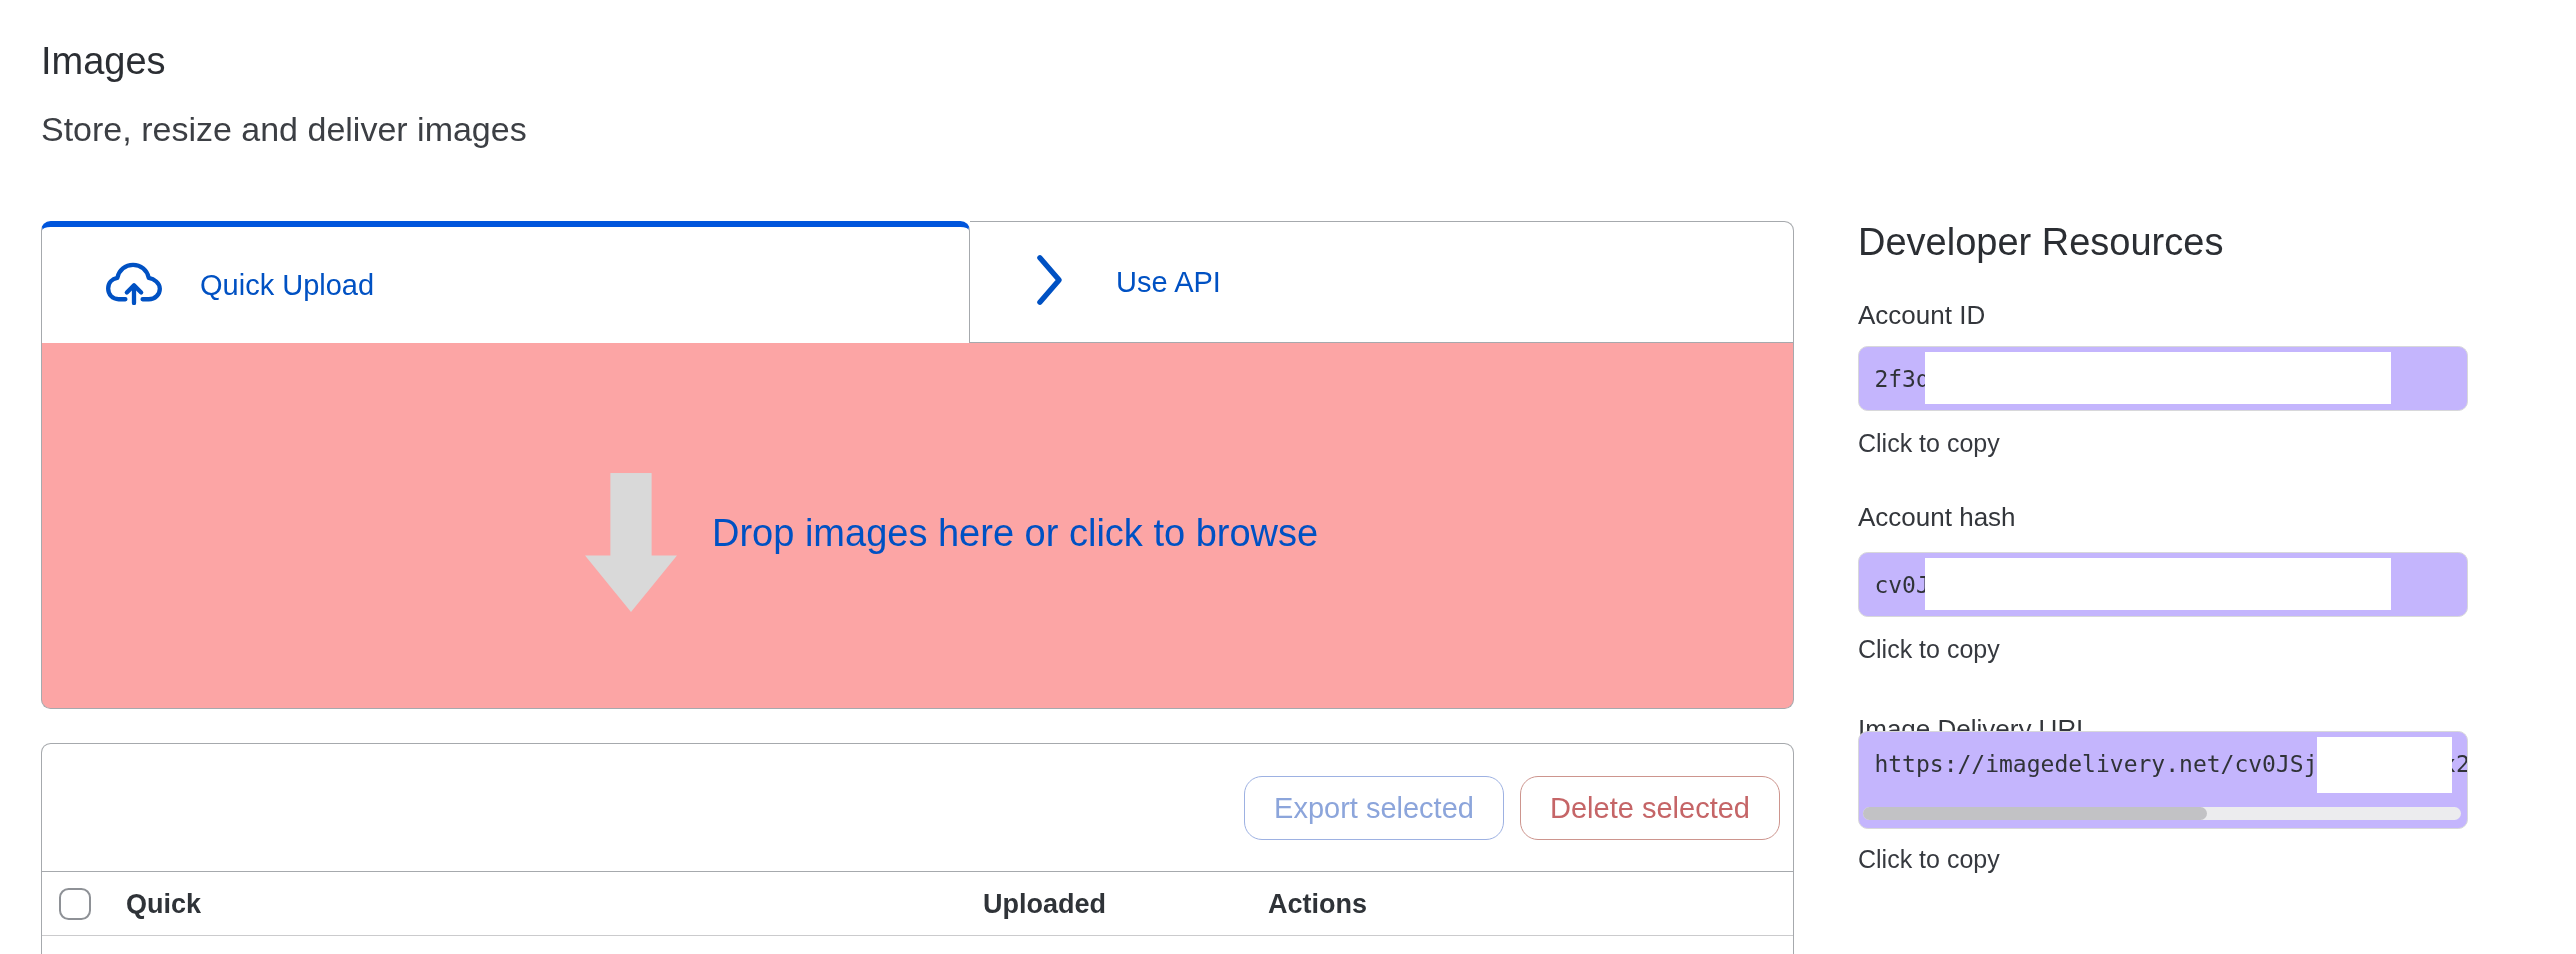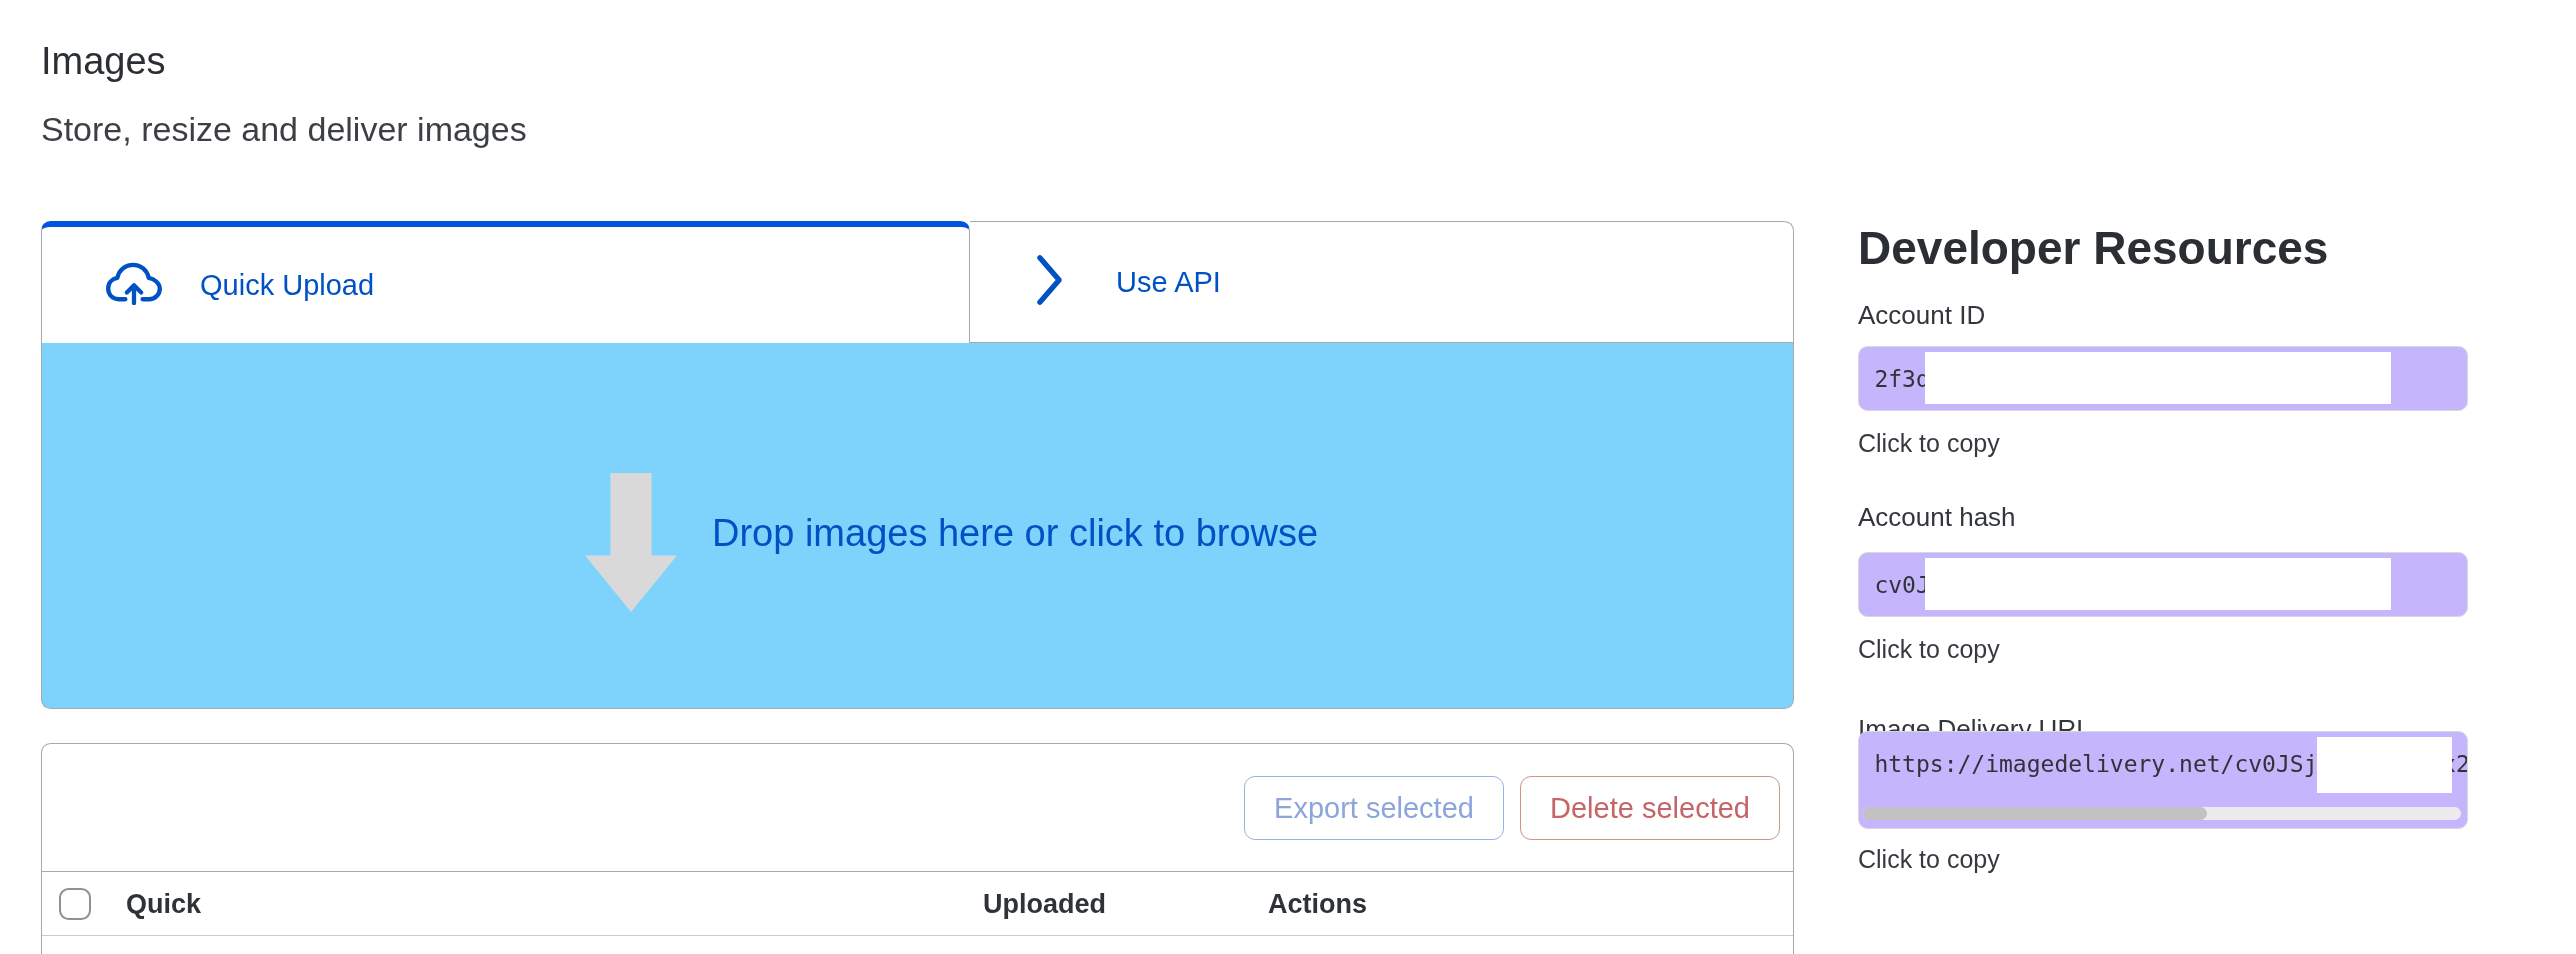--- a/index.html
+++ b/index.html
@@ -25,47 +25,47 @@
     border-top:1.9px solid #a6a9ad; border-right:1.9px solid #a6a9ad; border-bottom:1.9px solid #a6a9ad;
     border-radius:0 9.6px 0 0;
     padding-left:66px; gap:53px;
   }
   .tab-label { font-size:29px; color:#0051c3; white-space:nowrap; }
 
   
   .drop-panel {
     position:absolute; left:41px; top:343px; width:1753px; height:366px;
     border-left:1.9px solid #a6a9ad; border-right:1.9px solid #a6a9ad; border-bottom:1.9px solid #a6a9ad;
-    border-radius:0 0 9.6px 9.6px; background:#7dd3fc; cursor:pointer;
+    border-radius:0 0 9.6px 9.6px; background:#fca5a5; cursor:pointer;
   }
   .drop-arrow { position:absolute; left:543px; top:130px; width:92px; height:139px; }
   .drop-text { position:absolute; left:670px; top:169px; font-size:38px; color:#0051c3; white-space:nowrap; }
 
   
   .list-panel {
     position:absolute; left:41px; top:743px; width:1753px; height:250px;
     border:1.9px solid #a6a9ad; border-bottom:none;
     border-radius:9.6px 9.6px 0 0; background:#fff;
   }
   .btn { position:absolute; top:32px; height:64px; width:260px; background:#fff;
-         border-radius:11px; font-size:29px; line-height:61px; cursor:pointer; white-space:nowrap; }
+         border-radius:18px; font-size:29px; line-height:61px; cursor:pointer; white-space:nowrap; }
   .btn-export { left:1202px; border:1.9px solid #9db1e2; color:#8ca5db; }
   .btn-delete { left:1478px; border:1.9px solid #cd958e; color:#c56567; }
   .table-header-row {
     position:absolute; left:0; top:127px; width:100%; height:65px;
     border-top:1.9px solid #a6a9ad; border-bottom:1.9px solid #cbcbcd; background:#fff;
   }
   .checkbox { position:absolute; left:17.3px; top:16.4px; width:32px; height:32px;
               border:2.9px solid #8e9196; border-radius:9.6px; background:#fff; cursor:pointer; }
   .col { position:absolute; top:17.3px; font-size:27px; font-weight:700; color:#2f3338; white-space:nowrap; }
   .col-name { left:84px; } .col-uploaded { left:941px; } .col-actions { left:1226px; }
 
   
   .sidebar { position:absolute; left:1858px; top:0; width:610px; }
-  .sidebar-title { position:absolute; left:0; top:221px; font-size:46px; font-weight:700; color:#2b2e33; white-space:nowrap; }
+  .sidebar-title { position:absolute; left:0; top:221px; font-size:38px; font-weight:400; color:#2b2e33; white-space:nowrap; }
   .field-label { position:absolute; left:0; font-size:26px; color:#33363b; white-space:nowrap; }
   .copy-hint { position:absolute; left:0; font-size:25px; color:#36393f; white-space:nowrap; }
   .field {
     position:absolute; left:0; width:610px; background:#c4b5fd;
     border:1.9px solid #d8d8da; border-radius:9.6px; overflow:hidden; cursor:pointer;
   }
   .field-short { height:65px; }
   .field-tall { height:98px; }
   .mono-value { position:absolute; left:15.4px; font-family:"DejaVu Sans Mono",monospace;
                 font-size:23px; color:#303338; white-space:nowrap; }

